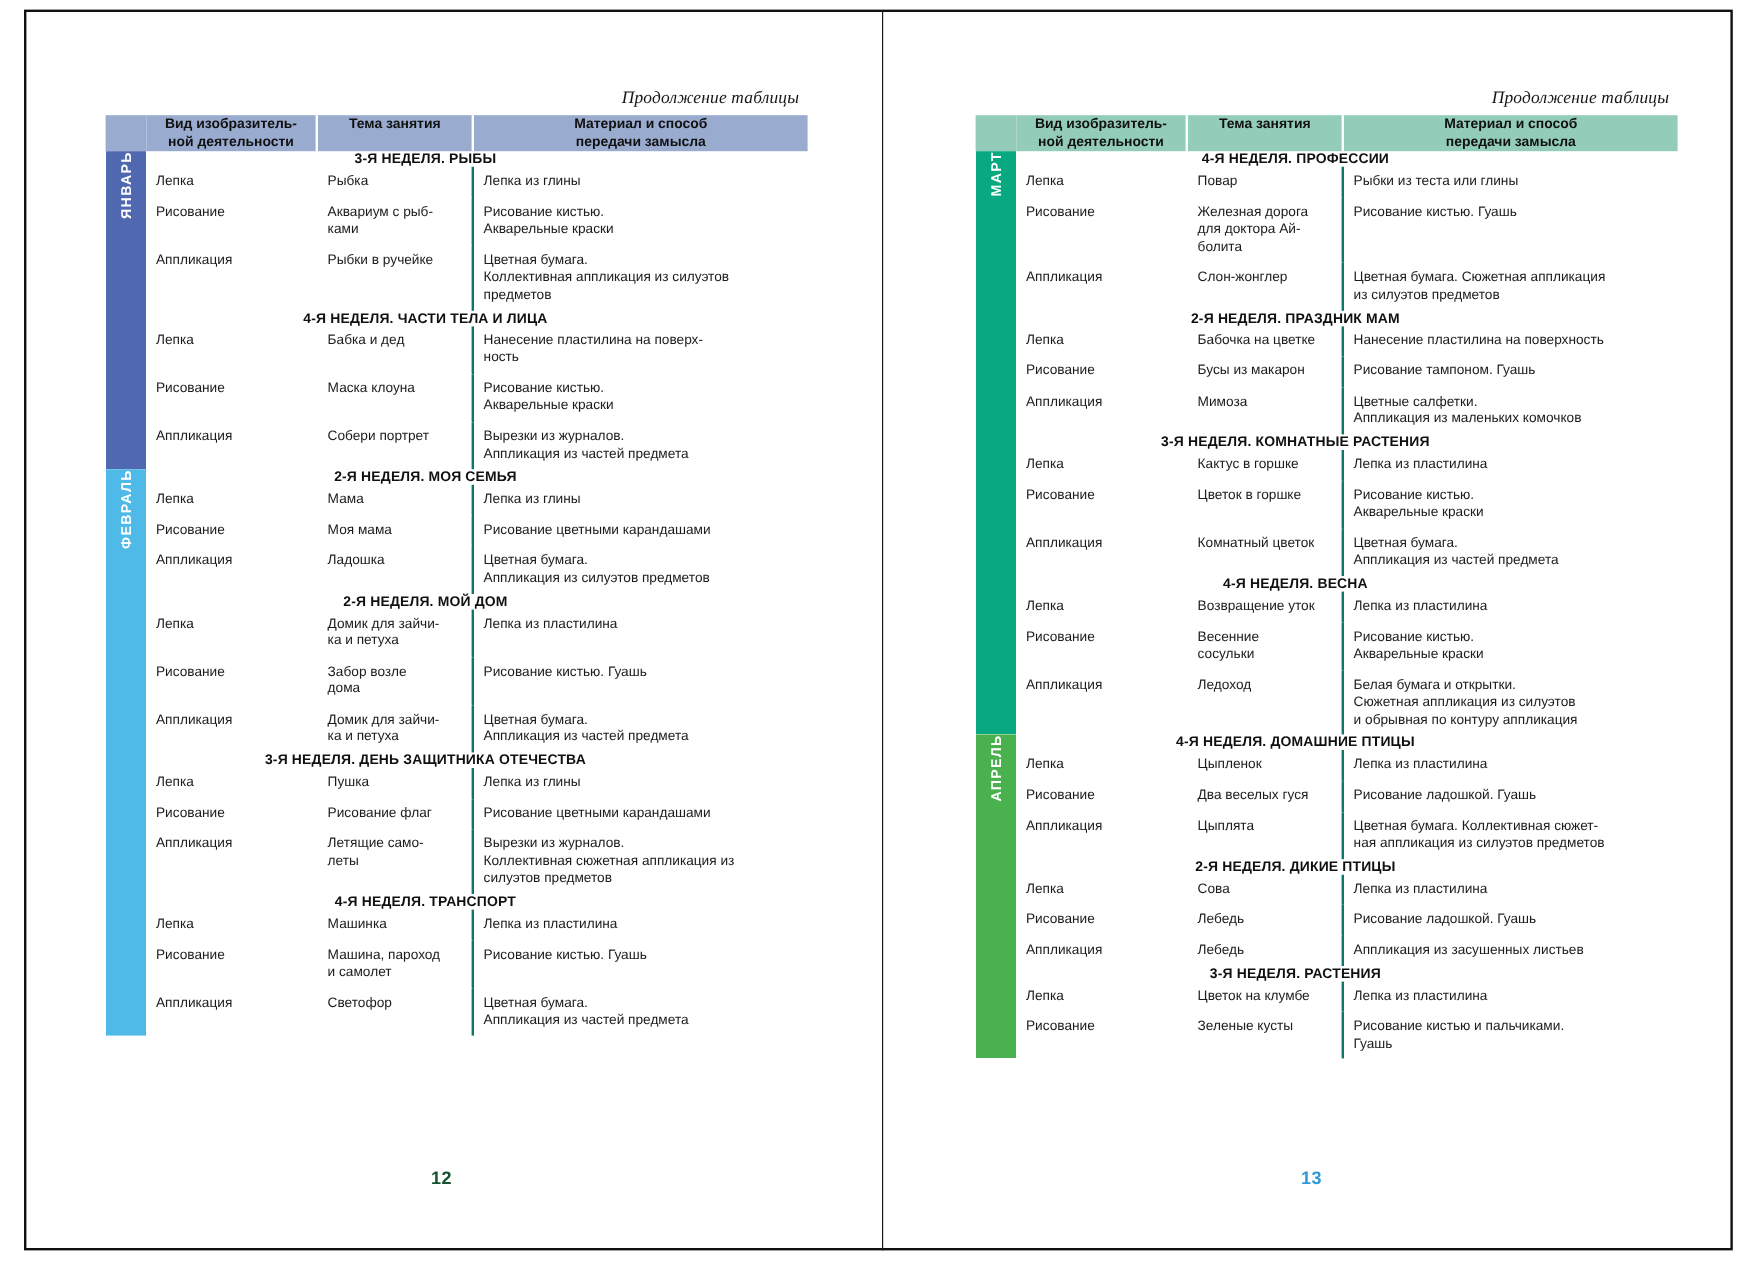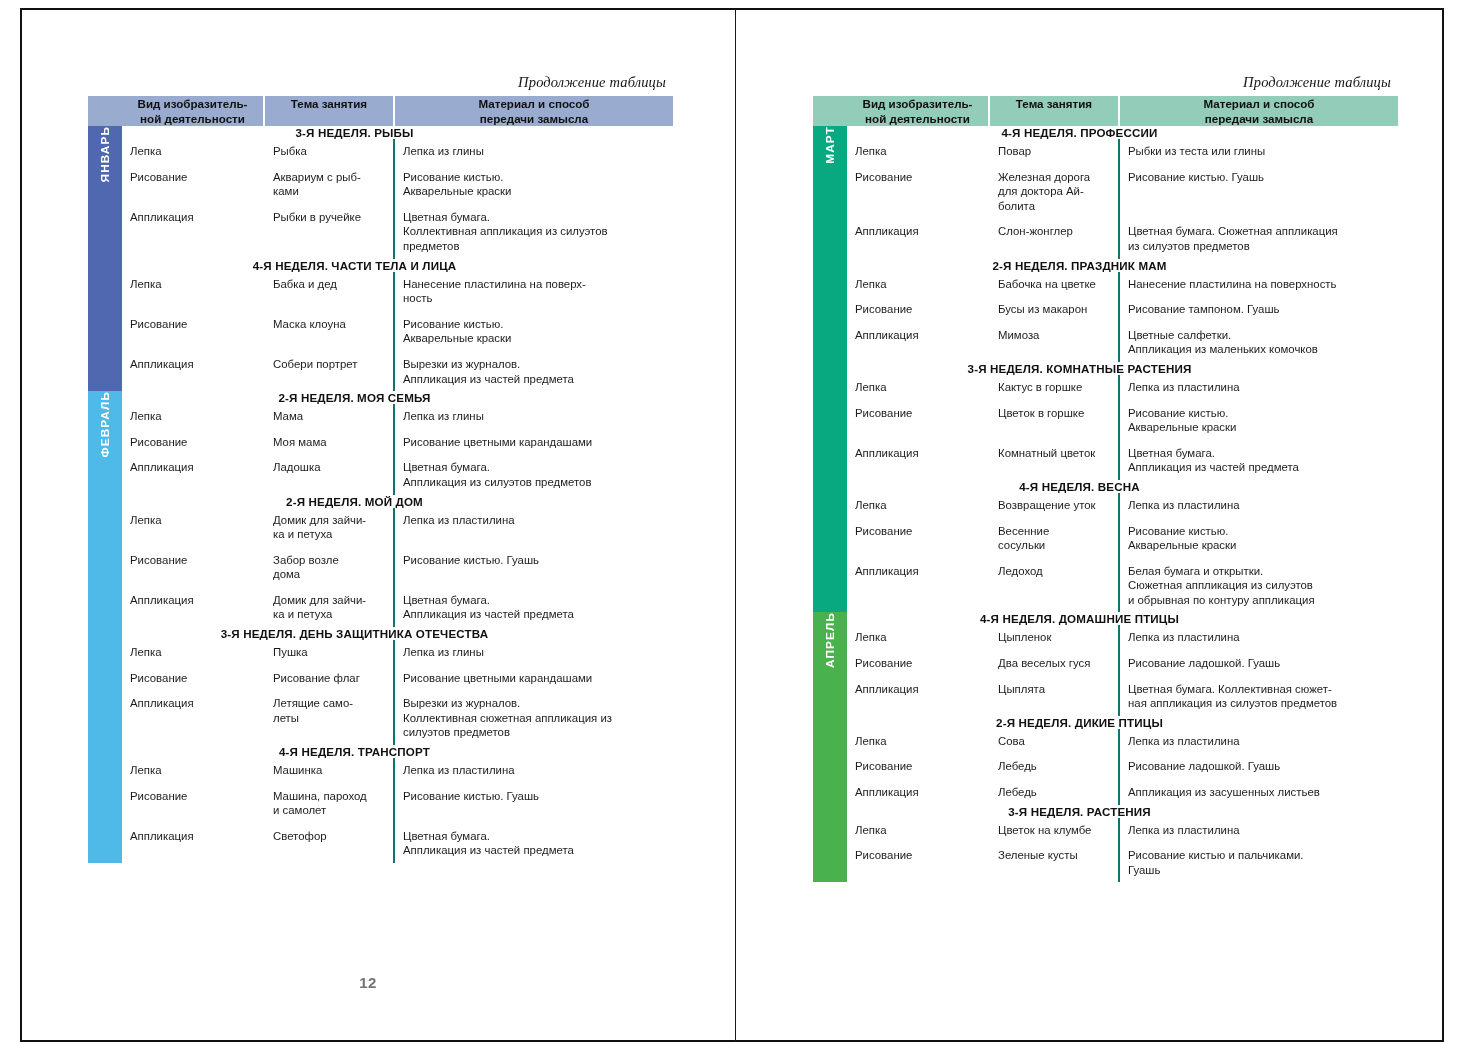--- a/index.html
+++ b/index.html
@@ -123,21 +123,21 @@
   .apr .band{background:#49b14e;}
 
   .pagenum{
     position:absolute;top:974px;
     width:714px;left:0;
     text-align:center;
     font-size:15px;
     font-weight:600;
     letter-spacing:.5px;
   }
-  .pagenum.left-n{color:#737373;}
+  .pagenum.left-n{color:#14532d;}
   .pagenum.right-n{color:#2f9ad6;}
 </style>
 </head>
 <body>
 
 <div id="frame"></div>
 <div id="gutter"></div>
 
 <div class="page left">
   <div class="cont-label">Продолжение таблицы</div>
@@ -408,13 +408,14 @@
             <td class="mat">Лепка из пластилина</td>
           </tr>
           <tr class="rw apr alt">
             <td class="kind">Рисование</td>
             <td class="theme">Зеленые кусты</td>
             <td class="mat">Рисование кистью и пальчиками.<br>Гуашь</td>
           </tr>
         </tbody>
     </table>
   </div>
+  <div class="pagenum right-n">13</div>
 </div>
 
 </body></html>

